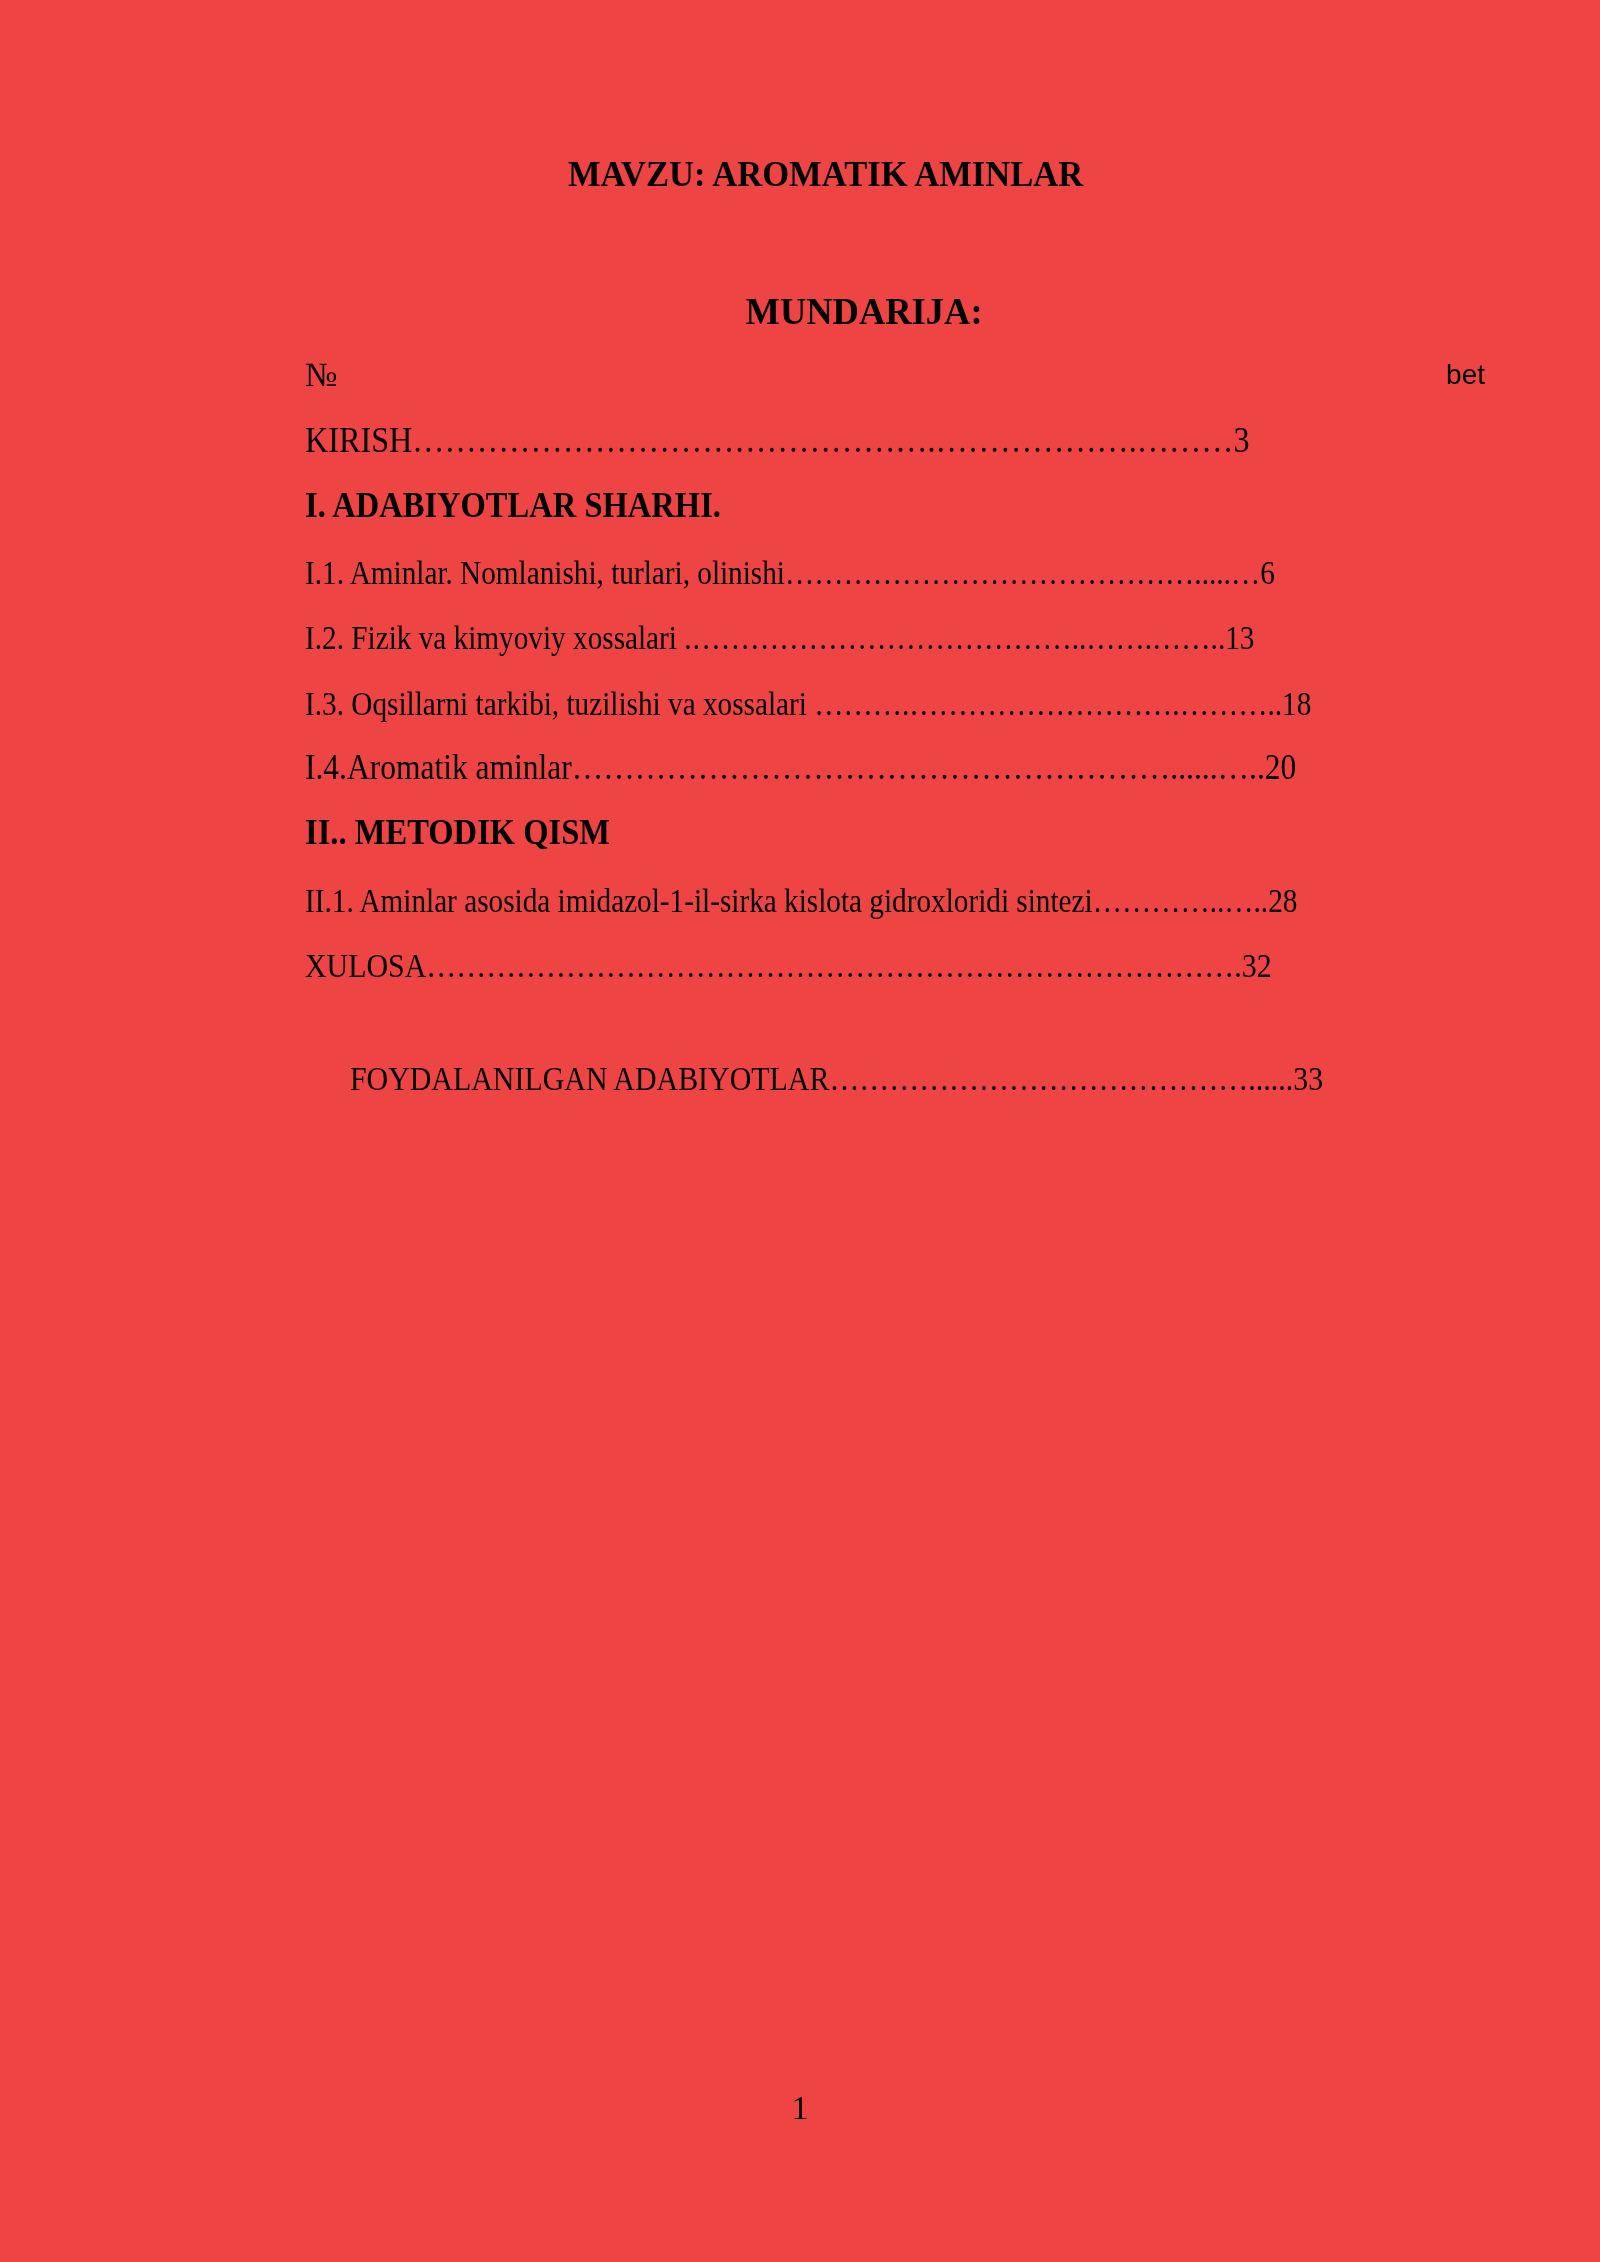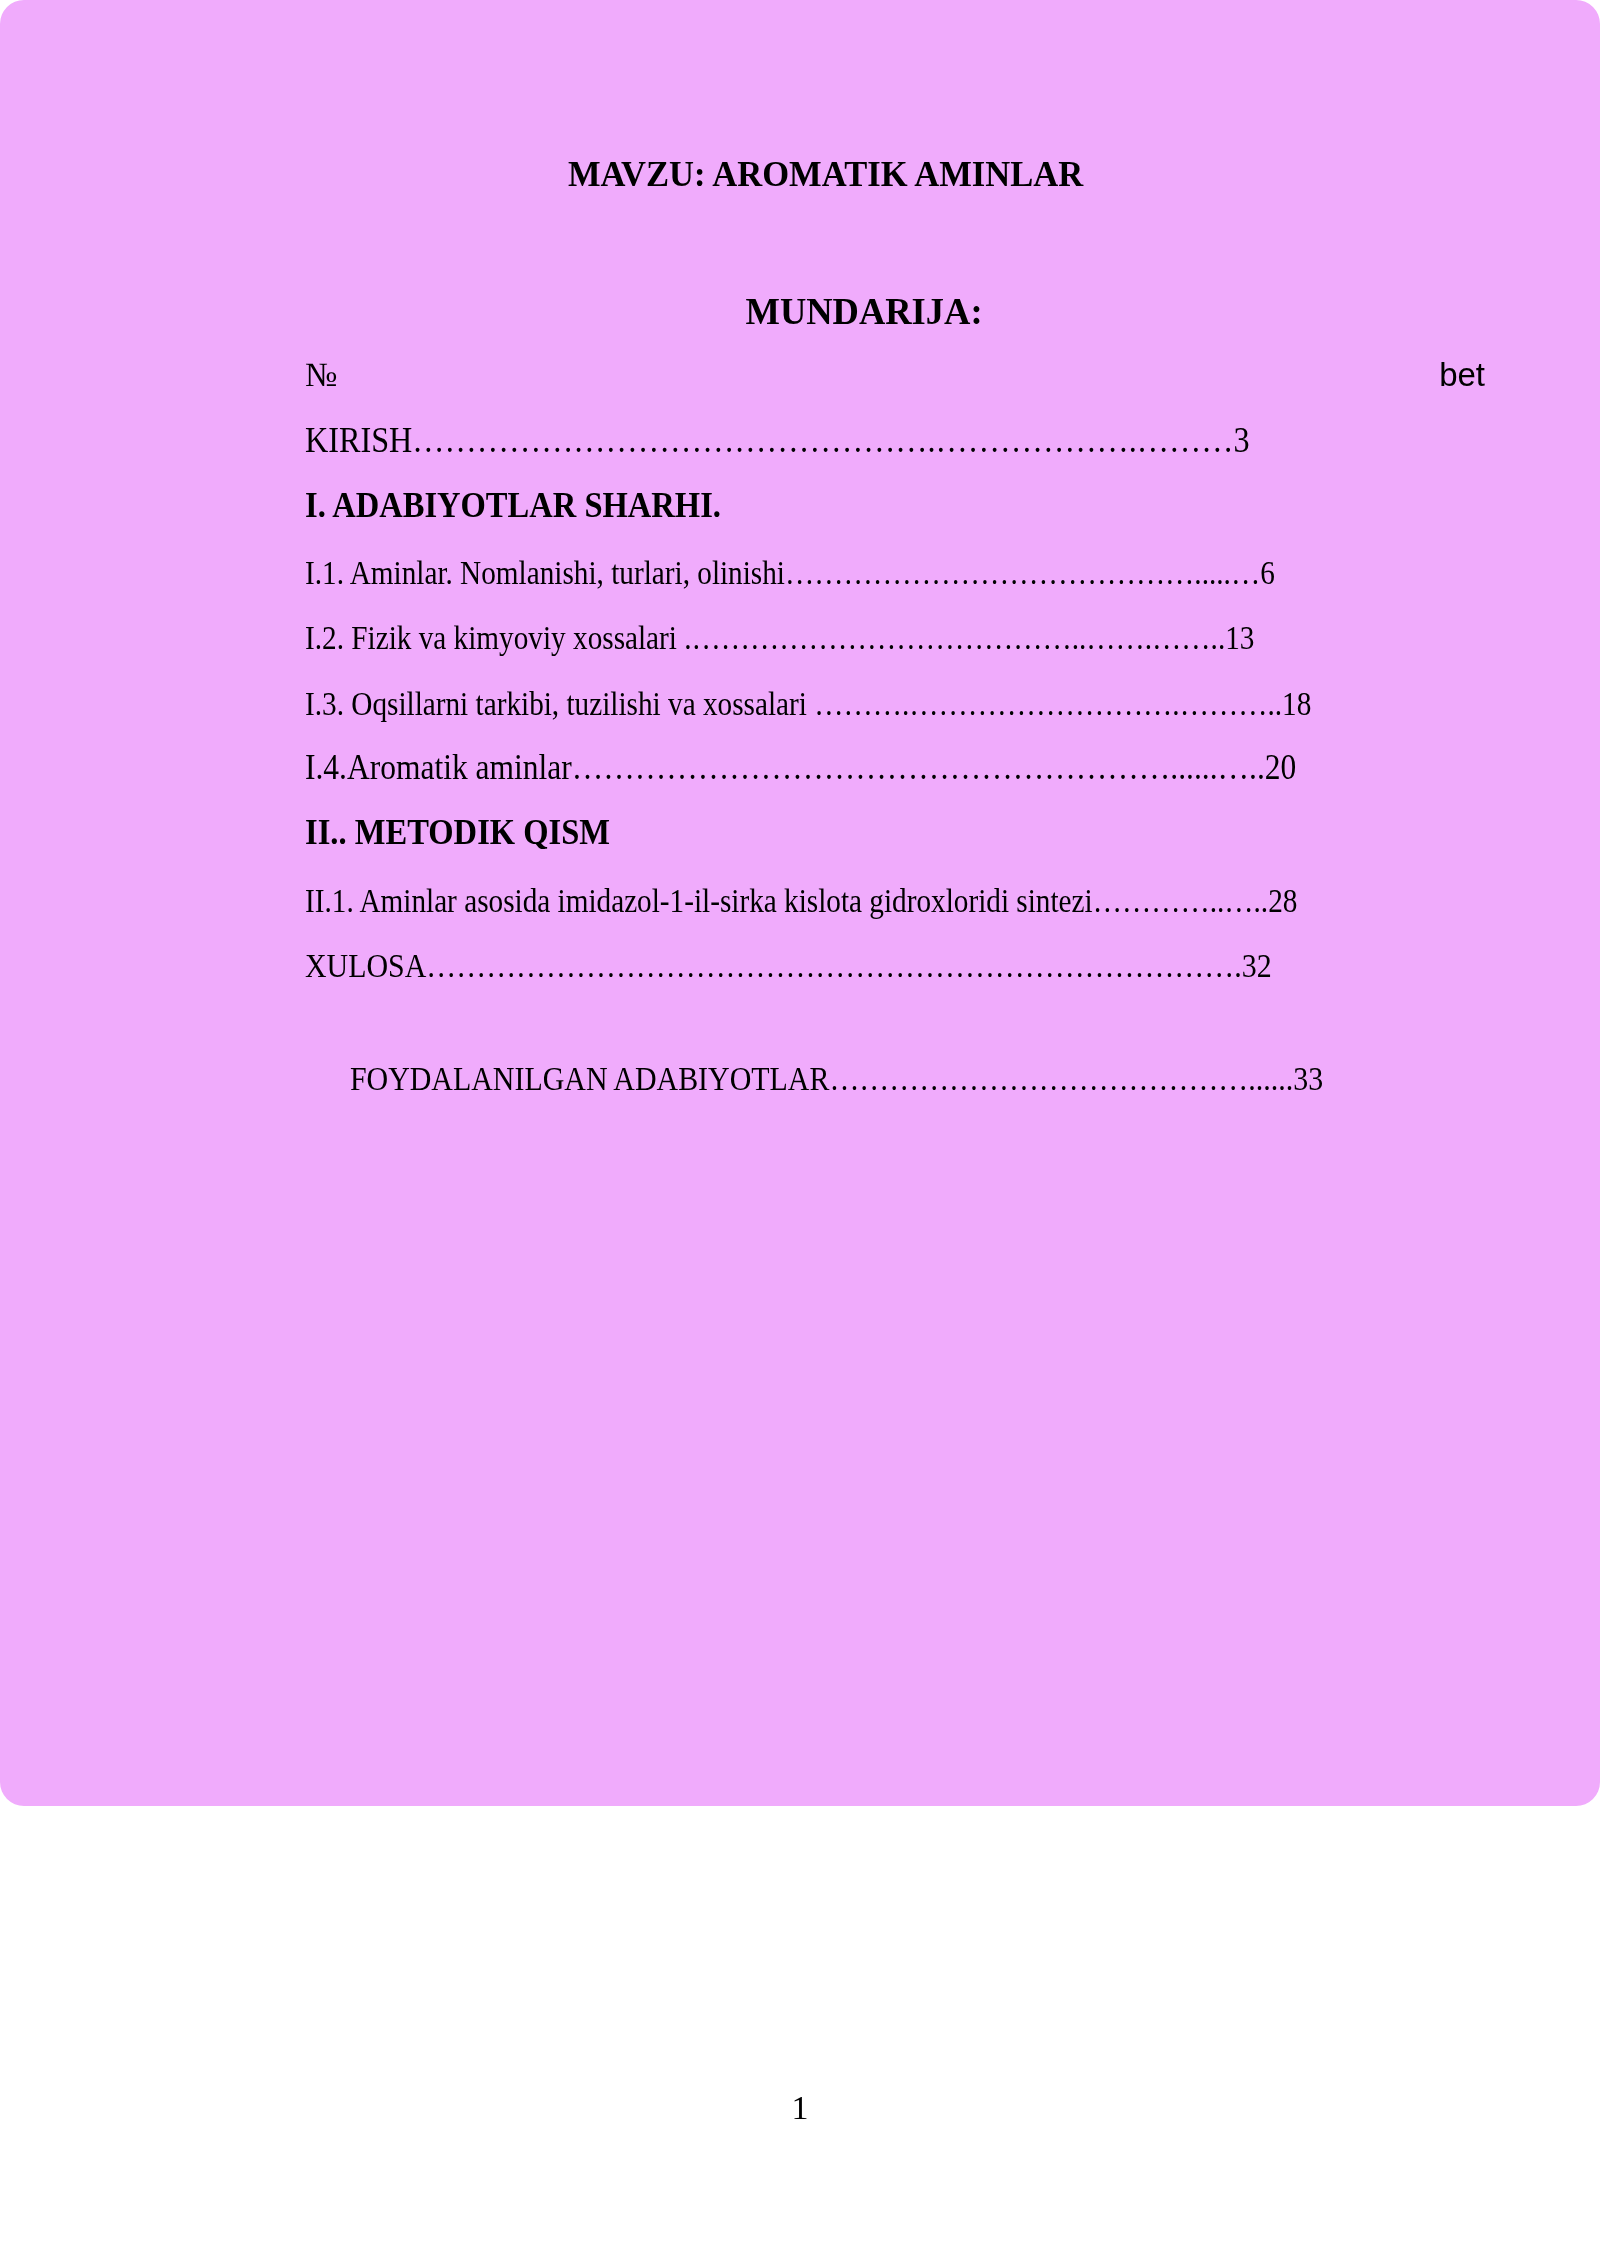--- a/index.html
+++ b/index.html
@@ -12,23 +12,22 @@
       height: 2262px;
       position: relative;
       overflow: hidden;
       color: #000000;
       font-family: "Liberation Serif", serif;
     }
     .page {
       position: absolute;
       left: 0; top: 0;
       width: 1600px;
-      height: 1806px;
-      background: #f0abfc;
-      border-radius: 24px;
+      height: 2262px;
+      background: #ef4444;
     }
     .title {
       position: absolute;
       left: 0;
       top: 152px;
       width: 1720px;
       text-align: center;
       font-weight: bold;
       font-size: 36px;
       line-height: 44px;
@@ -59,21 +58,21 @@
     .toc-head .num {
       position: absolute;
       left: 0; top: 0;
       font-size: 34px;
       line-height: 46px;
     }
     .toc-head .bet {
       position: absolute;
       right: 0; top: 0;
       font-family: "Liberation Sans", sans-serif;
-      font-size: 33px;
+      font-size: 28px;
       line-height: 46px;
     }
     .toc-row {
       position: absolute;
       left: 305px;
       white-space: nowrap;
       font-size: 35px;
       line-height: 46px;
       transform-origin: left top;
     }

